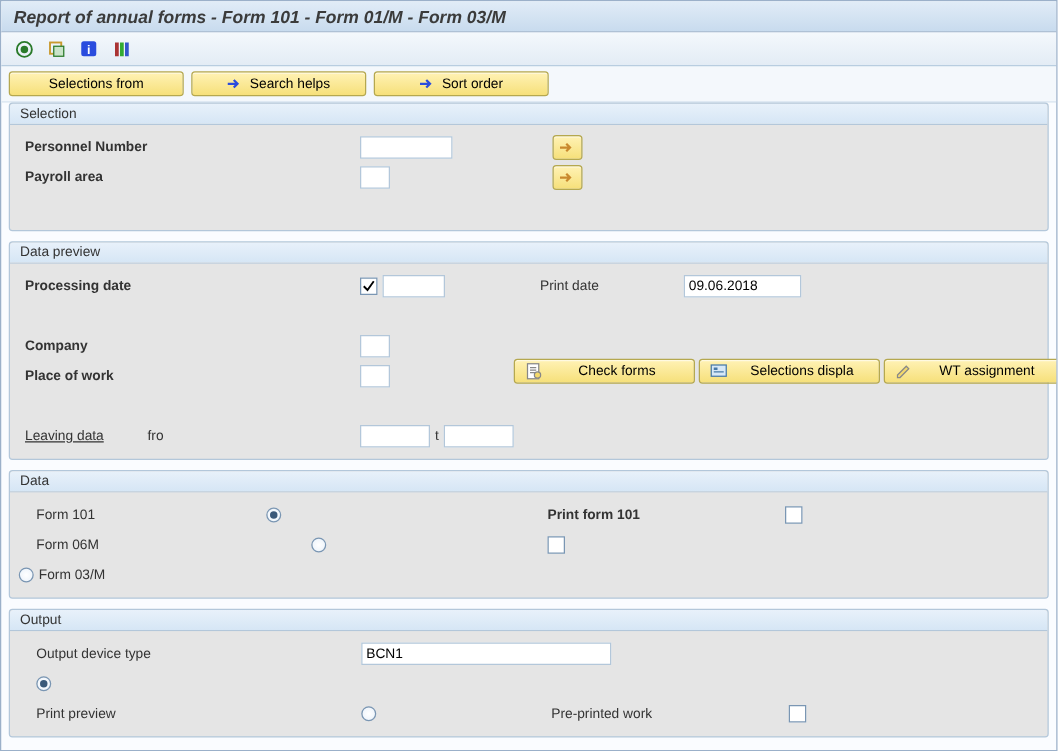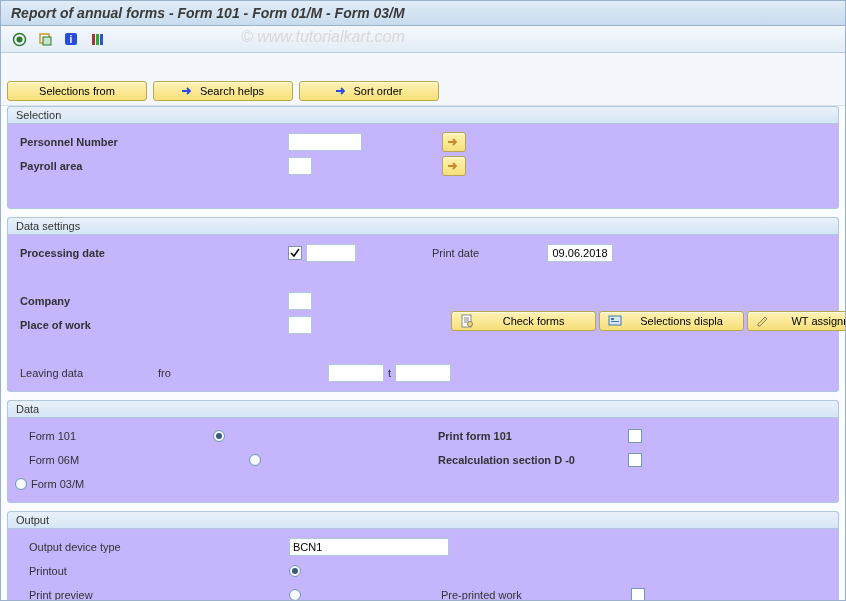--- a/index.html
+++ b/index.html
@@ -62,31 +62,31 @@
     border-radius: 3px;
     font-size: 11px;
     height: 20px;
     padding: 0 8px;
     display: inline-flex;
     align-items: center;
     gap: 6px;
     cursor: pointer;
     box-shadow: inset 0 1px 0 rgba(255,255,255,0.6);
   }
-  .sap-btn.fixed { width: 140px; justify-content: center; margin-top: 24px; }
+  .sap-btn.fixed { width: 140px; justify-content: center; }
   .sap-btn.small { width: 24px; justify-content: center; padding: 0; }
   .sap-btn.action { width: 145px; justify-content: flex-start; }
   .content {
     padding: 0 6px 6px 6px;
   }
   .group {
     border: 1px solid #b3c7da;
     border-radius: 3px;
     margin-bottom: 8px;
-    background: #c4b5fd;
+    background: #e5e5e5;
   }
   .group-title {
     background: linear-gradient(to bottom, #e8f1fa, #d6e6f5);
     border-bottom: 1px solid #b3c7da;
     padding: 2px 8px;
     font-size: 11px;
     color: #333;
     border-top-left-radius: 3px;
     border-top-right-radius: 3px;
   }
@@ -106,22 +106,22 @@
   .lbl-mid { width: 115px; }
   input[type="text"] {
     border: 1px solid #b3c7da;
     background: #fff;
     font-size: 11px;
     height: 18px;
     padding: 0 3px;
   }
   .in-wide { width: 74px; }
   .in-tiny { width: 24px; }
-  .in-date { width: 66px; text-align: center; }
-  .in-out { width: 160px; }
+  .in-date { width: 94px; text-align: left; }
+  .in-out { width: 200px; }
   .checkbox-box {
     width: 14px; height: 14px;
     border: 1px solid #7a96b3;
     background: #fff;
     display: inline-block;
   }
   .radio-box {
     width: 12px; height: 12px;
     border-radius: 50%;
     border: 1px solid #7a96b3;
@@ -140,21 +140,21 @@
     display: flex;
     flex-direction: row;
     gap: 3px;
   }
   .form-cols {
     display: flex;
     gap: 0;
   }
   .form-col-l { width: 420px; }
   .form-col-r { flex: 1; font-weight: bold; }
-  .inline-pad { display: inline-block; padding-left: 2px; }
+  .inline-pad { display: inline-block; padding-left: 2px; text-decoration: underline; }
   .chk-center { display: flex; align-items: center; gap: 4px; }
 </style>
 </head>
 <body>
 
 <div class="title-bar">Report of annual forms -  Form 101  -  Form 01/M  -  Form 03/M</div>
 
 <div class="toolbar-top">
   <span class="tb-icon">
     <svg width="15" height="15" viewBox="0 0 15 15">
@@ -174,21 +174,20 @@
         <text x="7" y="11" font-size="10" fill="#fff" text-anchor="middle" font-weight="bold">i</text>
       </svg>
   </span>
   <span class="tb-icon">
     <svg width="15" height="15" viewBox="0 0 15 15">
         <rect x="2" y="2" width="3" height="11" fill="#a33"></rect>
         <rect x="6" y="2" width="3" height="11" fill="#3a3"></rect>
         <rect x="10" y="2" width="3" height="11" fill="#35c"></rect>
       </svg>
   </span>
-  <span class="watermark">© www.tutorialkart.com</span>
 </div>
 
 <div class="action-row">
   <button class="sap-btn fixed">
     <span>Selections from</span>
   </button>
   <button class="sap-btn fixed">
     <svg width="12" height="10" viewBox="0 0 12 10">
         <path d="M0 5 L8 5 M5 2 L8 5 L5 8" stroke="#2a4cde" stroke-width="1.8" fill="none"></path>
       </svg>
@@ -227,21 +226,21 @@
           <svg width="12" height="10" viewBox="0 0 12 10">
               <path d="M0 5 L8 5 M5 2 L8 5 L5 8" stroke="#c9892e" stroke-width="1.8" fill="none"></path>
             </svg>
         </button>
       </div>
       <div class="row"></div>
     </div>
   </div>
 
   <div class="group">
-    <div class="group-title">Data settings</div>
+    <div class="group-title">Data preview</div>
     <div class="group-body">
       <div class="row">
         <span class="lbl">Processing date</span>
         <span style="width:130px;"></span>
         <span class="chk-center" style="width:74px;">
           <span class="checkbox-box" style="position:relative;">
             <svg width="12" height="12" viewBox="0 0 12 12" style="position:absolute;top:0;left:0;">
                 <path d="M2 6 L5 9 L10 2" stroke="#000" stroke-width="1.5" fill="none"></path>
               </svg>
           </span>
@@ -260,21 +259,21 @@
       <div style="display:flex;">
         <div style="flex:1;">
           <div class="row">
             <span class="lbl">Place of work</span>
             <span style="width:130px;"></span>
             <input type="text" class="in-tiny" style="">
           </div>
           <div class="row"></div>
           <div class="row">
             <span style="width:100px;" class="inline-pad">Leaving data</span>
-            <span style="width:60px;margin-left:40px;">fro</span>
+            <span style="width:60px;">fro</span>
             <span style="width:110px;"></span>
             <input type="text" style="width: 56px;">
             <span style="padding:0 4px;">t</span>
             <input type="text" style="width: 56px;">
           </div>
         </div>
         <div class="action-col" style="margin-right:110px;margin-top:-2px;">
           <button class="sap-btn action">
             <svg width="14" height="14" viewBox="0 0 14 14">
                 <rect x="2" y="1" width="9" height="12" fill="#fff" stroke="#888"></rect>
@@ -320,38 +319,36 @@
           <span class="radio-box" style="margin-left:-3px;"></span>
           <span style="padding-left:4px;">Form 03/M</span>
         </div>
       </div>
       <div class="form-col-r">
         <div class="row">
           <span style="width:190px;">Print form 101</span>
           <span class="checkbox-box"></span>
         </div>
         <div class="row">
-          <span style="width:190px;">Recalculation section D -0</span>
           <span class="checkbox-box"></span>
         </div>
       </div>
     </div>
   </div>
 
   <div class="group">
     <div class="group-title">Output</div>
     <div class="group-body">
       <div class="row">
         <span style="width:11px;"></span>
         <span style="width:260px;">Output device type</span>
         <input type="text" class="in-out" value="BCN1" style="">
       </div>
       <div class="row">
         <span style="width:11px;"></span>
-        <span style="width:260px;">Printout</span>
         <span class="radio-box sel"></span>
       </div>
       <div class="row">
         <span style="width:11px;"></span>
         <span style="width:260px;">Print preview</span>
         <span class="radio-box"></span>
         <span style="width:140px;"></span>
         <span style="width:190px;">Pre-printed work</span>
         <span class="checkbox-box"></span>
       </div>

